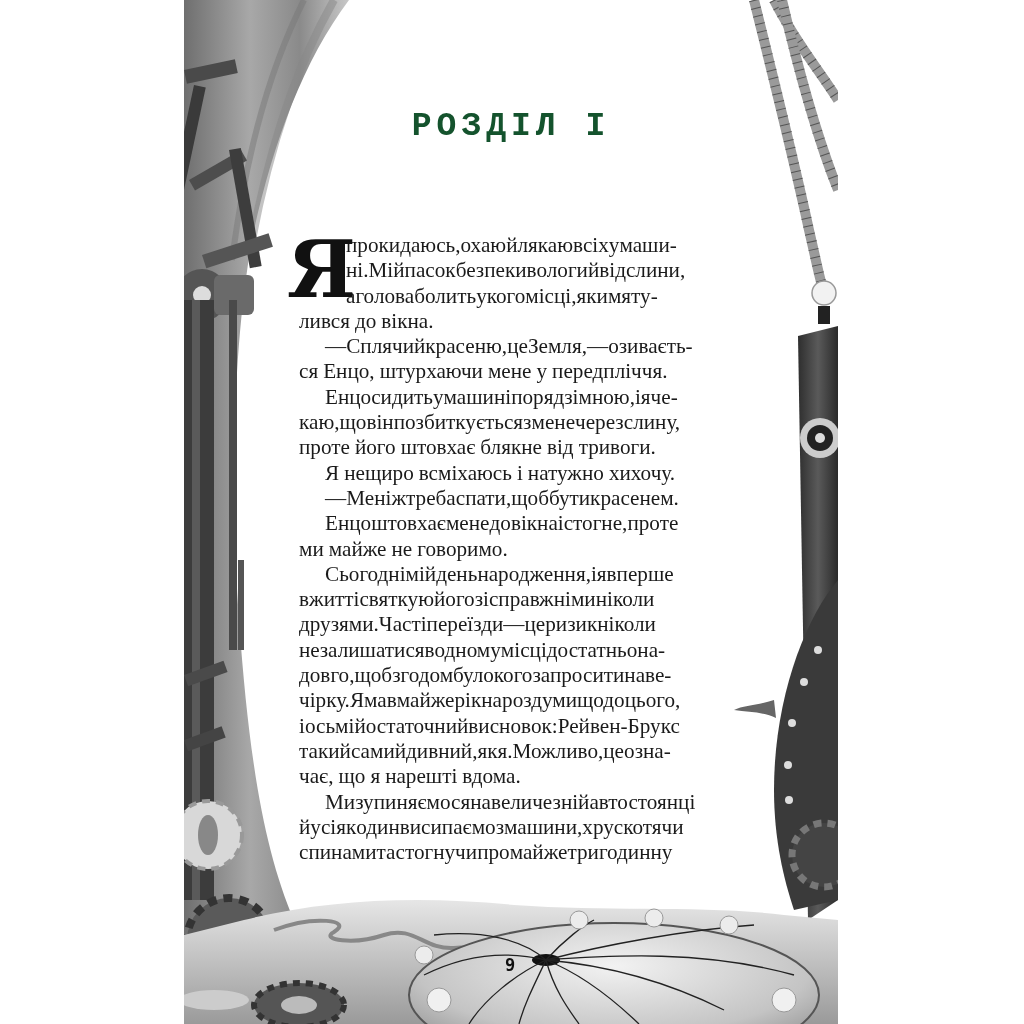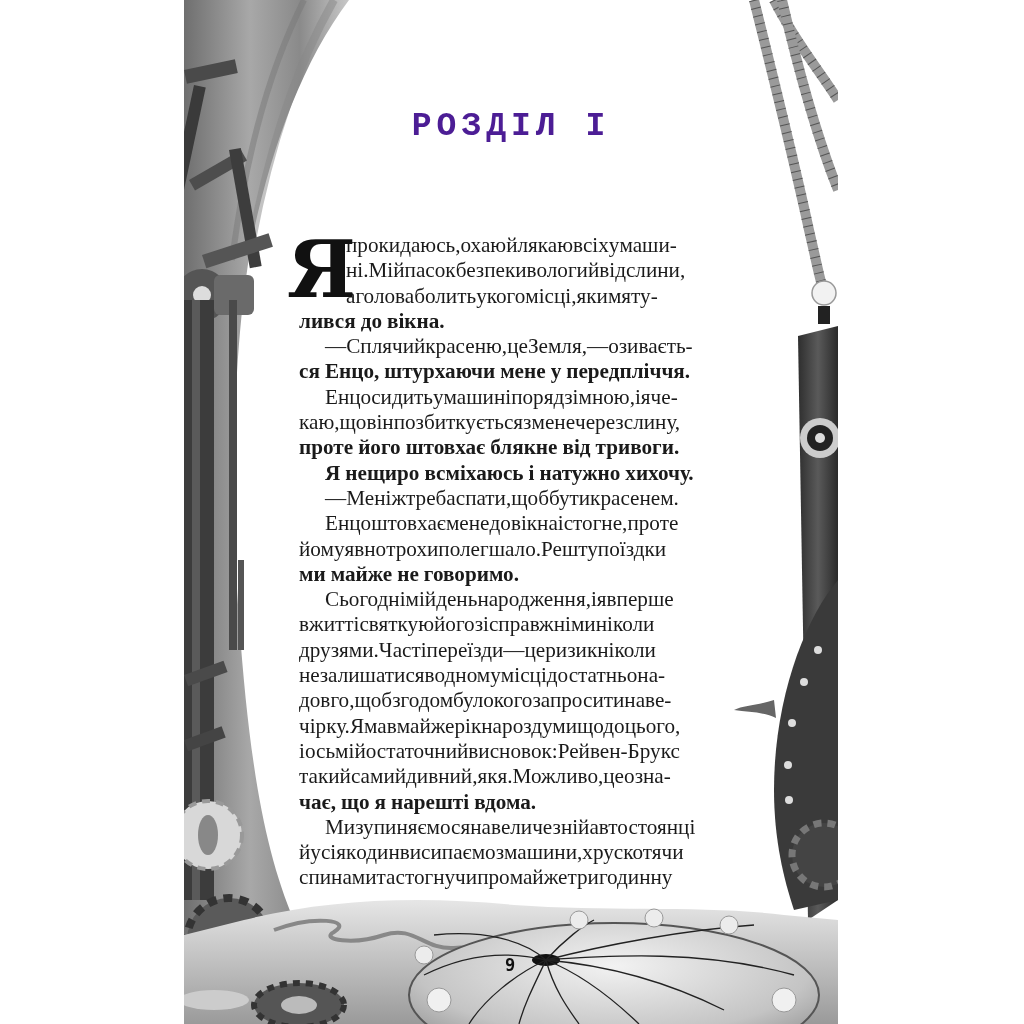--- a/index.html
+++ b/index.html
@@ -9,31 +9,31 @@
       font-family: "DejaVu Serif", "Liberation Serif", serif;
     }
     .page {
       position: absolute; left: 184px; top: 0; width: 654px; height: 1024px;
       background: #ffffff; overflow: hidden;
     }
     .illus { position: absolute; left: 0; top: 0; width: 654px; height: 1024px; }
     .chapter-title {
       position: absolute; left: 0; width: 654px; top: 108px; text-align: center;
       font-family: "Liberation Mono", "DejaVu Sans Mono", monospace;
-      font-weight: bold; font-size: 33px; letter-spacing: 5px; color: #4c1d95;
+      font-weight: bold; font-size: 33px; letter-spacing: 5px; color: #14532d;
     }
     .body-text {
       position: absolute; left: 115px; top: 233px; width: 428px;
       font-family: "Liberation Serif", "DejaVu Serif", serif;
       font-size: 21.2px; line-height: 25.3px; color: #1a1a1a;
     }
     .line { white-space: nowrap; height: 25.3px; display: flex; justify-content: flex-start; }
     .line.last { justify-content: flex-start; }
     .line span.w { display: inline-block; }
-    .line.last span.w { margin-right: 5px; font-weight: bold; }
+    .line.last span.w { margin-right: 5px; }
     .indent { padding-left: 26px; }
     .dropcap-line { padding-left: 47px; }
     .dropcap {
       position: absolute; left: -12px; top: 3px; width: 44px; height: 68px;
       font-family: "DejaVu Serif", serif; font-weight: bold; font-size: 78px; line-height: 68px;
       color: #111; text-align: center;
     }
     .page-number {
       position: absolute; left: 321px; top: 955px; font-family: "DejaVu Sans Mono", monospace;
       font-weight: bold; font-size: 17px; color: #111;
@@ -262,28 +262,20 @@
         <div class="line indent">
           <span class="w">Енцо</span>
           <span class="w">штовхає</span>
           <span class="w">мене</span>
           <span class="w">до</span>
           <span class="w">вікна</span>
           <span class="w">і</span>
           <span class="w">стогне,</span>
           <span class="w">проте</span>
         </div>
-        <div class="line">
-          <span class="w">йому</span>
-          <span class="w">явно</span>
-          <span class="w">трохи</span>
-          <span class="w">полегшало.</span>
-          <span class="w">Решту</span>
-          <span class="w">поїздки</span>
-        </div>
         <div class="line last">
           <span class="w">ми</span>
           <span class="w">майже</span>
           <span class="w">не</span>
           <span class="w">говоримо.</span>
         </div>
         <div class="line indent">
           <span class="w">Сьогодні</span>
           <span class="w">мій</span>
           <span class="w">день</span>

